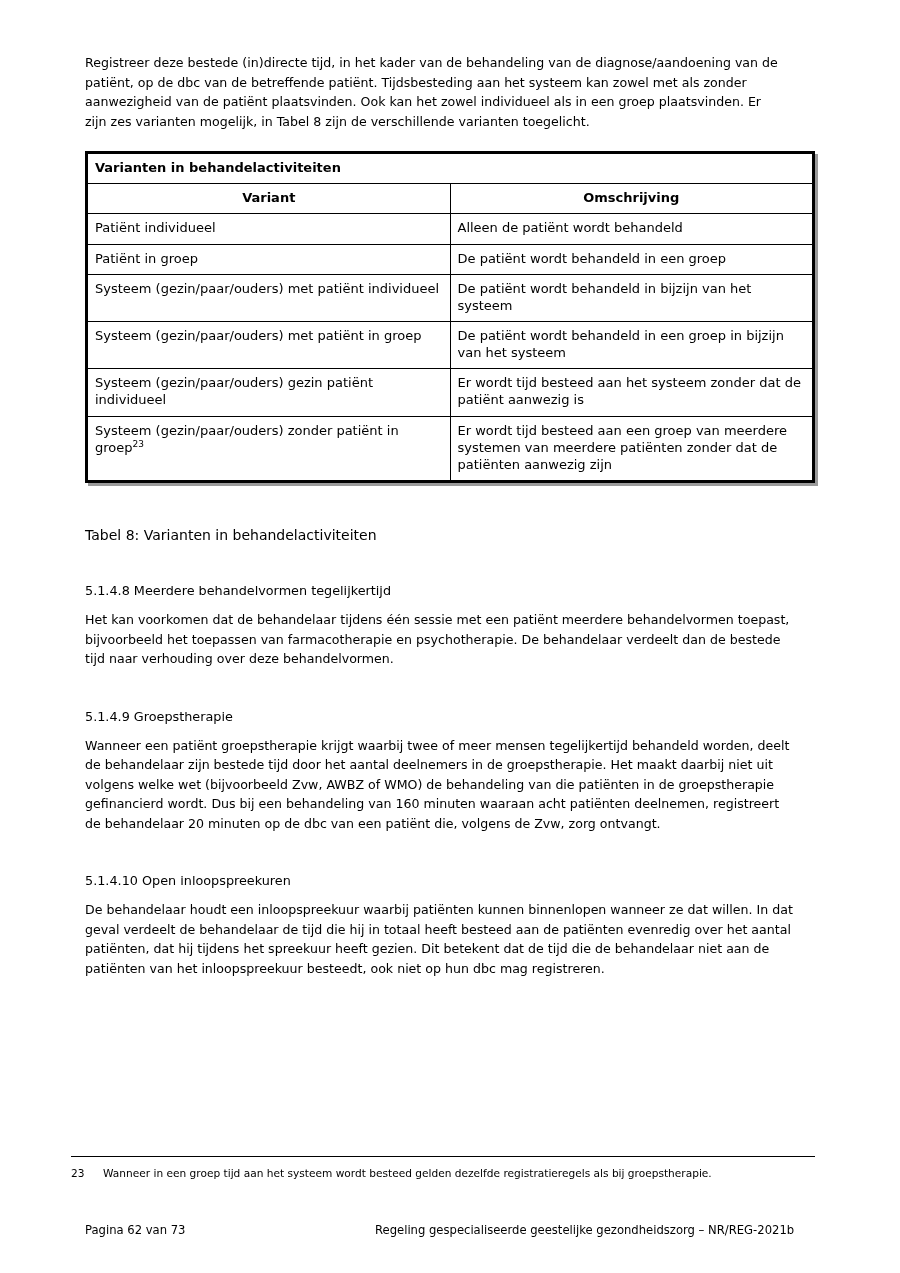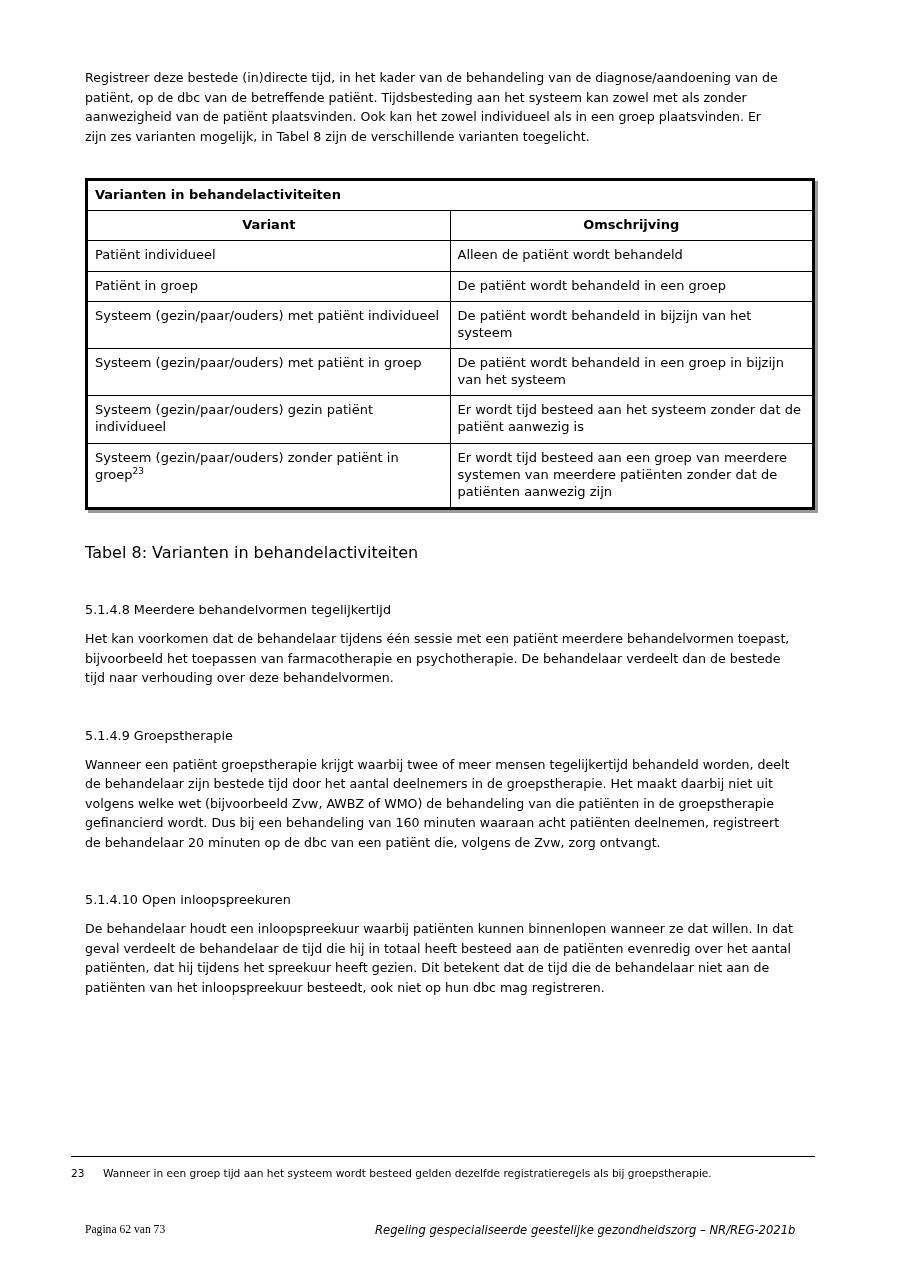--- a/index.html
+++ b/index.html
@@ -12,35 +12,35 @@
     height: 1273px;
     font-family: "DejaVu Sans", sans-serif;
     color: #000000;
     position: relative;
   }
   .page {
     position: relative;
     width: 900px;
     height: 1273px;
     box-sizing: border-box;
-    padding: 68px 85px 40px 85px;
+    padding: 53px 85px 40px 85px;
   }
   p.body-par {
     font-size: 12.6px;
     line-height: 1.55;
     margin: 0 0 0 0;
     text-align: left;
   }
   .intro-par {
     margin-bottom: 0;
     max-width: 700px;
   }
   
   .table-wrap {
-    margin-top: 32px;
+    margin-top: 20px;
     margin-bottom: 0;
     width: 730px;
     border: 2px solid #000;
     box-shadow: 3px 3px 0 0 #9a9a9a;
     box-sizing: border-box;
   }
   table.variants {
     border-collapse: collapse;
     width: 100%;
     table-layout: fixed;
@@ -60,22 +60,22 @@
     font-weight: bold;
   }
   .col-a { width: 50.2%; }
   .col-b { width: 49.8%; }
   sup.fn {
     font-size: 9px;
     vertical-align: super;
     line-height: 0;
   }
   .caption {
-    font-size: 16px;
-    margin-top: 33px;
+    font-size: 14px;
+    margin-top: 44px;
   }
   h3.sec {
     font-size: 12.8px;
     font-weight: normal;
     margin: 40px 0 12px 0;
   }
   .sec-par {
     max-width: 712px;
   }
   
@@ -101,22 +101,22 @@
   }
   
   .page-footer {
     position: absolute;
     left: 85px;
     right: 85px;
     bottom: 36px;
     display: flex;
     font-size: 11.6px;
   }
-  .footer-left { width: 290px; font-family: Liberation Serif, serif; }
-  .footer-right { flex: 1; font-style: italic; }
+  .footer-left { width: 290px; }
+  .footer-right { flex: 1; }
 </style>
 </head>
 <body>
 
 <div class="page">
 
   <p class="body-par intro-par">Registreer deze bestede (in)directe tijd, in het kader van de behandeling van de diagnose/aandoening van de patiënt, op de dbc van de betreffende patiënt. Tijdsbesteding aan het systeem kan zowel met als zonder aanwezigheid van de patiënt plaatsvinden. Ook kan het zowel individueel als in een groep plaatsvinden. Er zijn zes varianten mogelijk, in Tabel 8 zijn de verschillende varianten toegelicht.</p>
 
   <div class="table-wrap">
     <table class="variants">

